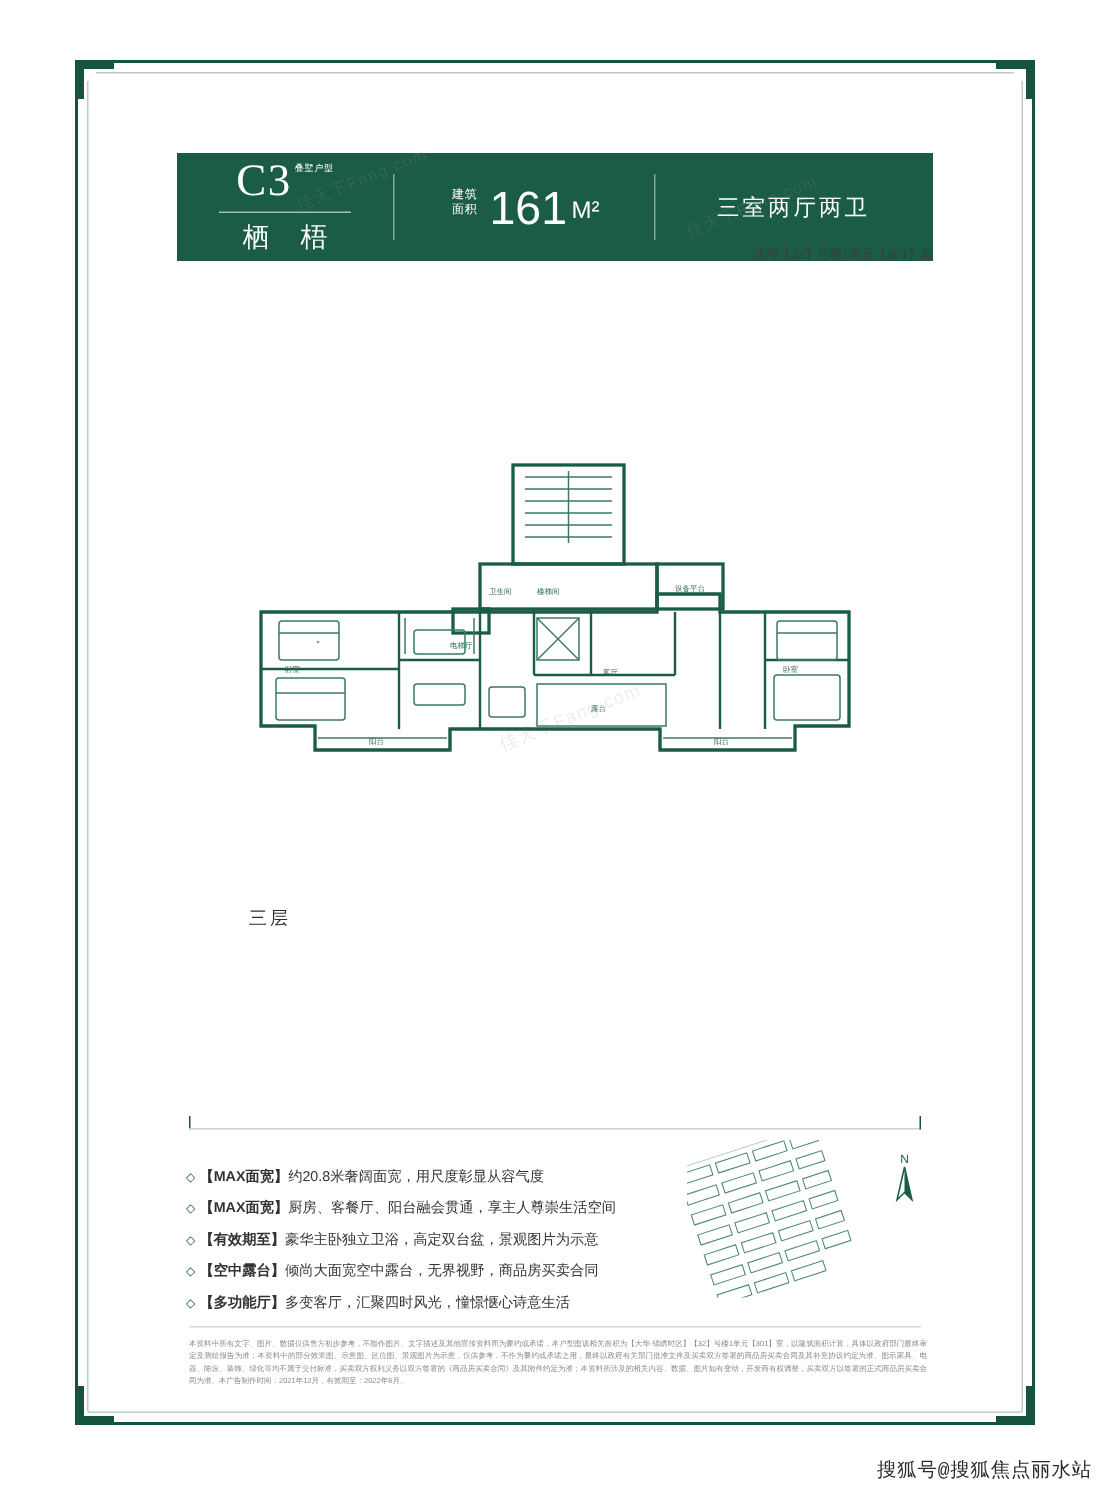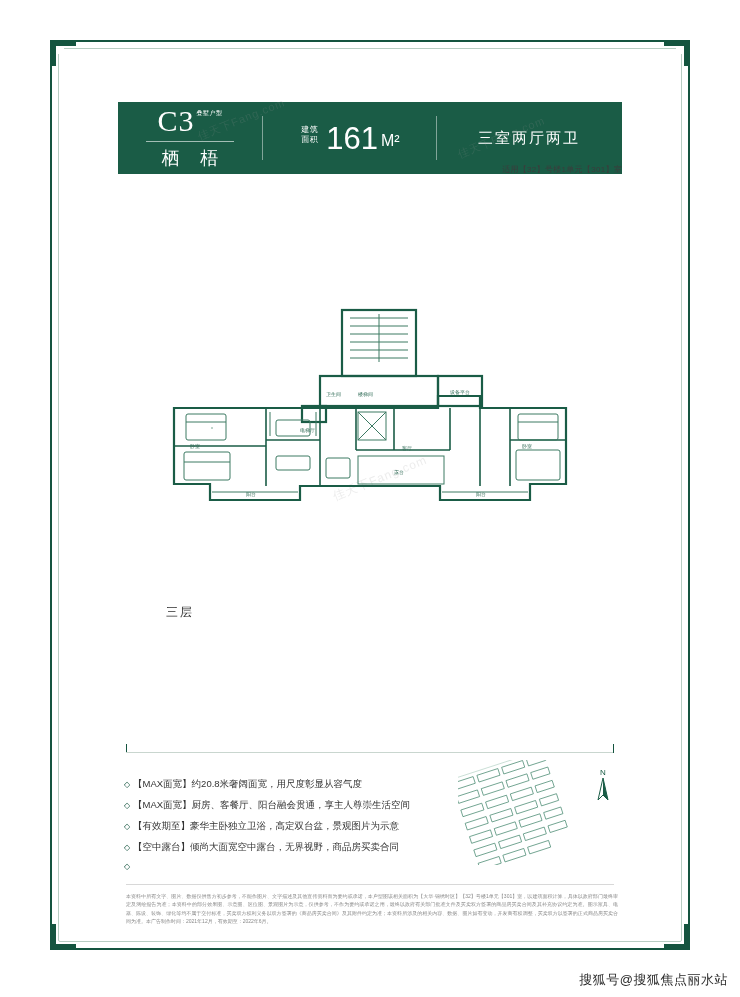--- a/index.html
+++ b/index.html
@@ -217,21 +217,21 @@
     font-size: 9.5px;
     color: #333333;
   }
   .bullet {
     width: 9px;
     color: #14543f;
     font-size: 8px;
     flex: 0 0 9px;
   }
   .feature-text strong {
-    font-weight: normal;
+    font-weight: bold;
   }
 
   
   .siteplan {
     position: absolute;
     left: 458px; top: 760px;
     width: 110px; height: 105px;
   }
   .compass {
     position: absolute;
@@ -256,20 +256,21 @@
     text-align: justify;
   }
 
   
   .footer-credit {
     position: absolute;
     right: 12px; bottom: 8px;
     font-size: 13px;
     color: #2b2b2b;
     letter-spacing: 0.5px;
+    font-family: Liberation Mono, monospace;
   }
 </style>
 </head>
 <body>
 
 <div class="page">
 
   <div class="frame-outer"></div>
   <div class="frame-inner"></div>
   <div class="notch tl"></div>
@@ -418,20 +419,21 @@
     <div class="feature-row">
       <span class="bullet">◇</span>
       <span class="feature-text"><strong>【有效期至】</strong><span>豪华主卧独立卫浴，高定双台盆，景观图片为示意</span></span>
     </div>
     <div class="feature-row">
       <span class="bullet">◇</span>
       <span class="feature-text"><strong>【空中露台】</strong><span>倾尚大面宽空中露台，无界视野，商品房买卖合同</span></span>
     </div>
     <div class="feature-row">
       <span class="bullet">◇</span>
+      <span class="feature-text"><strong>【多功能厅】</strong><span>多变客厅，汇聚四时风光，憧憬惬心诗意生活</span></span>
     </div>
   </div>
 
   <div class="siteplan">
     <svg width="110" height="105" viewBox="0 0 110 105" xmlns="http://www.w3.org/2000/svg">
       <g stroke="#4a8a72" stroke-width="0.7" fill="none" transform="rotate(-18 55 52)">
         <g>
           <rect x="6" y="6" width="22" height="7"></rect>
             <rect x="32" y="6" width="22" height="7"></rect>
             <rect x="58" y="6" width="22" height="7"></rect>

